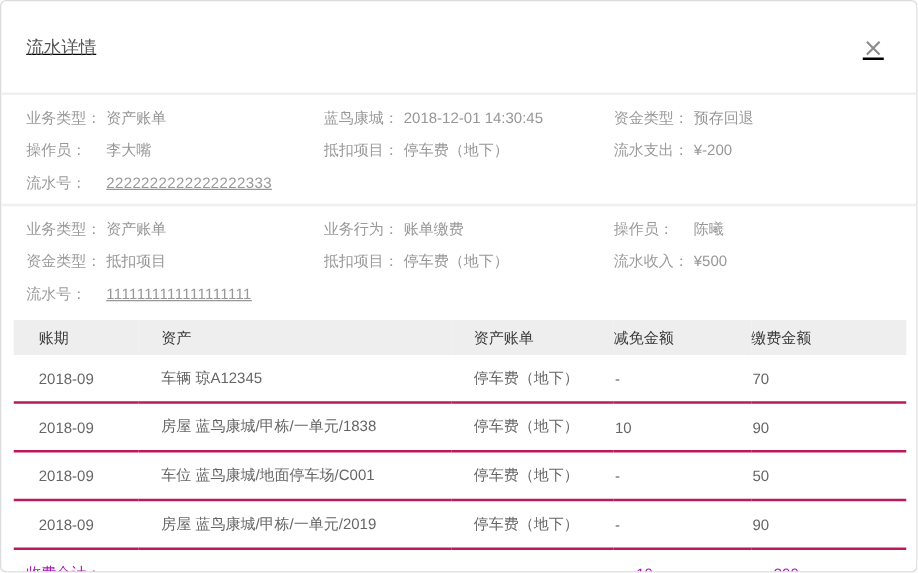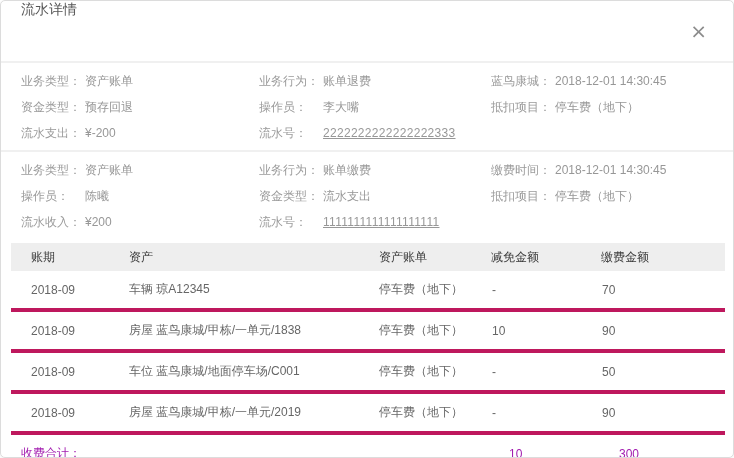--- a/index.html
+++ b/index.html
@@ -11,24 +11,25 @@
     background: #fff;
     border: 1px solid #dcdcdc;
     border-radius: 5px;
     box-shadow: 0 1px 4px rgba(0,0,0,0.06);
     overflow: hidden;
   }
 
   
   .dlg-header {
     box-sizing: border-box;
-    height: 62px;
+    height: 75px;
     padding: 0 20px;
-    display: flex; justify-content: space-between;
+    display: flex; align-items: center; justify-content: space-between;
     border-bottom: 2px solid #f0f0f0;
+    text-decoration: underline;
   }
   .dlg-title { font-size: 14px; color: #555; }
   .dlg-close {
     border: none; background: transparent; cursor: pointer;
     font-size: 20px; line-height: 1; color: #8c8c8c; padding: 2px 6px;
     font-family: "DejaVu Sans", sans-serif;
   }
 
   
   .info-block {
@@ -66,40 +67,37 @@
     padding: 0;
   }
   .fee-table th.l, .fee-table td.l { text-align: left; }
   .fee-table th.c, .fee-table td.c { text-align: left; }
   .fee-table th:nth-child(1), .fee-table td:nth-child(1) { padding-left: 20px; }
   .fee-table td { color: #666; height: 37px; padding-top: 0; padding-bottom: 0; }
   .fee-table th:nth-child(2), .fee-table td:nth-child(2),
   .fee-table th:nth-child(3), .fee-table td:nth-child(3) { padding-left: 18px; }
   .fee-table th:nth-child(5), .fee-table td:nth-child(5),
   .fee-table td.pay { padding-right: 24px; }
-  .fee-table tbody tr { border-bottom: 4px solid #be185d; }
+  .fee-table tbody tr { border-bottom: 2px solid #be185d; }
   .fee-table tr.total-row td { color: #a21caf; }
   .fee-table tr.total-row td.label-cell { padding-left: 10px; }
 </style>
 </head>
 <body>
 
 <div class="dialog">
 
   <div class="dlg-header">
     <span class="dlg-title">流水详情</span>
     <button class="dlg-close">×</button>
   </div>
 
   <div class="info-block bordered">
     <div class="field">
       <span class="flabel">业务类型：</span><span class="fvalue">资产账单</span>
-    </div>
-    <div class="field">
-      <span class="flabel">业务行为：</span><span class="fvalue">账单退费</span>
     </div>
     <div class="field">
       <span class="flabel">蓝鸟康城：</span><span class="fvalue">2018-12-01 14:30:45</span>
     </div>
     <div class="field">
       <span class="flabel">资金类型：</span><span class="fvalue">预存回退</span>
     </div>
     <div class="field">
       <span class="flabel">操作员：</span><span class="fvalue">李大嘴</span>
     </div>
@@ -116,33 +114,30 @@
   </div>
 
   <div class="info-block">
     <div class="field">
       <span class="flabel">业务类型：</span><span class="fvalue">资产账单</span>
     </div>
     <div class="field">
       <span class="flabel">业务行为：</span><span class="fvalue">账单缴费</span>
     </div>
     <div class="field">
-      <span class="flabel">缴费时间：</span><span class="fvalue">2018-12-01 14:30:45</span>
-    </div>
-    <div class="field">
       <span class="flabel">操作员：</span><span class="fvalue">陈曦</span>
     </div>
     <div class="field">
-      <span class="flabel">资金类型：</span><span class="fvalue">流水支出</span>
+      <span class="flabel">资金类型：</span><span class="fvalue">抵扣项目</span>
     </div>
     <div class="field">
       <span class="flabel">抵扣项目：</span><span class="fvalue">停车费（地下）</span>
     </div>
     <div class="field">
-      <span class="flabel">流水收入：</span><span class="fvalue">¥200</span>
+      <span class="flabel">流水收入：</span><span class="fvalue">¥500</span>
     </div>
     <div class="field">
       <span class="flabel">流水号：</span><span class="fvalue link">1111111111111111111</span>
     </div>
     <div class="field"></div>
   </div>
 
   <table class="fee-table">
     <colgroup>
         <col class="c1">

